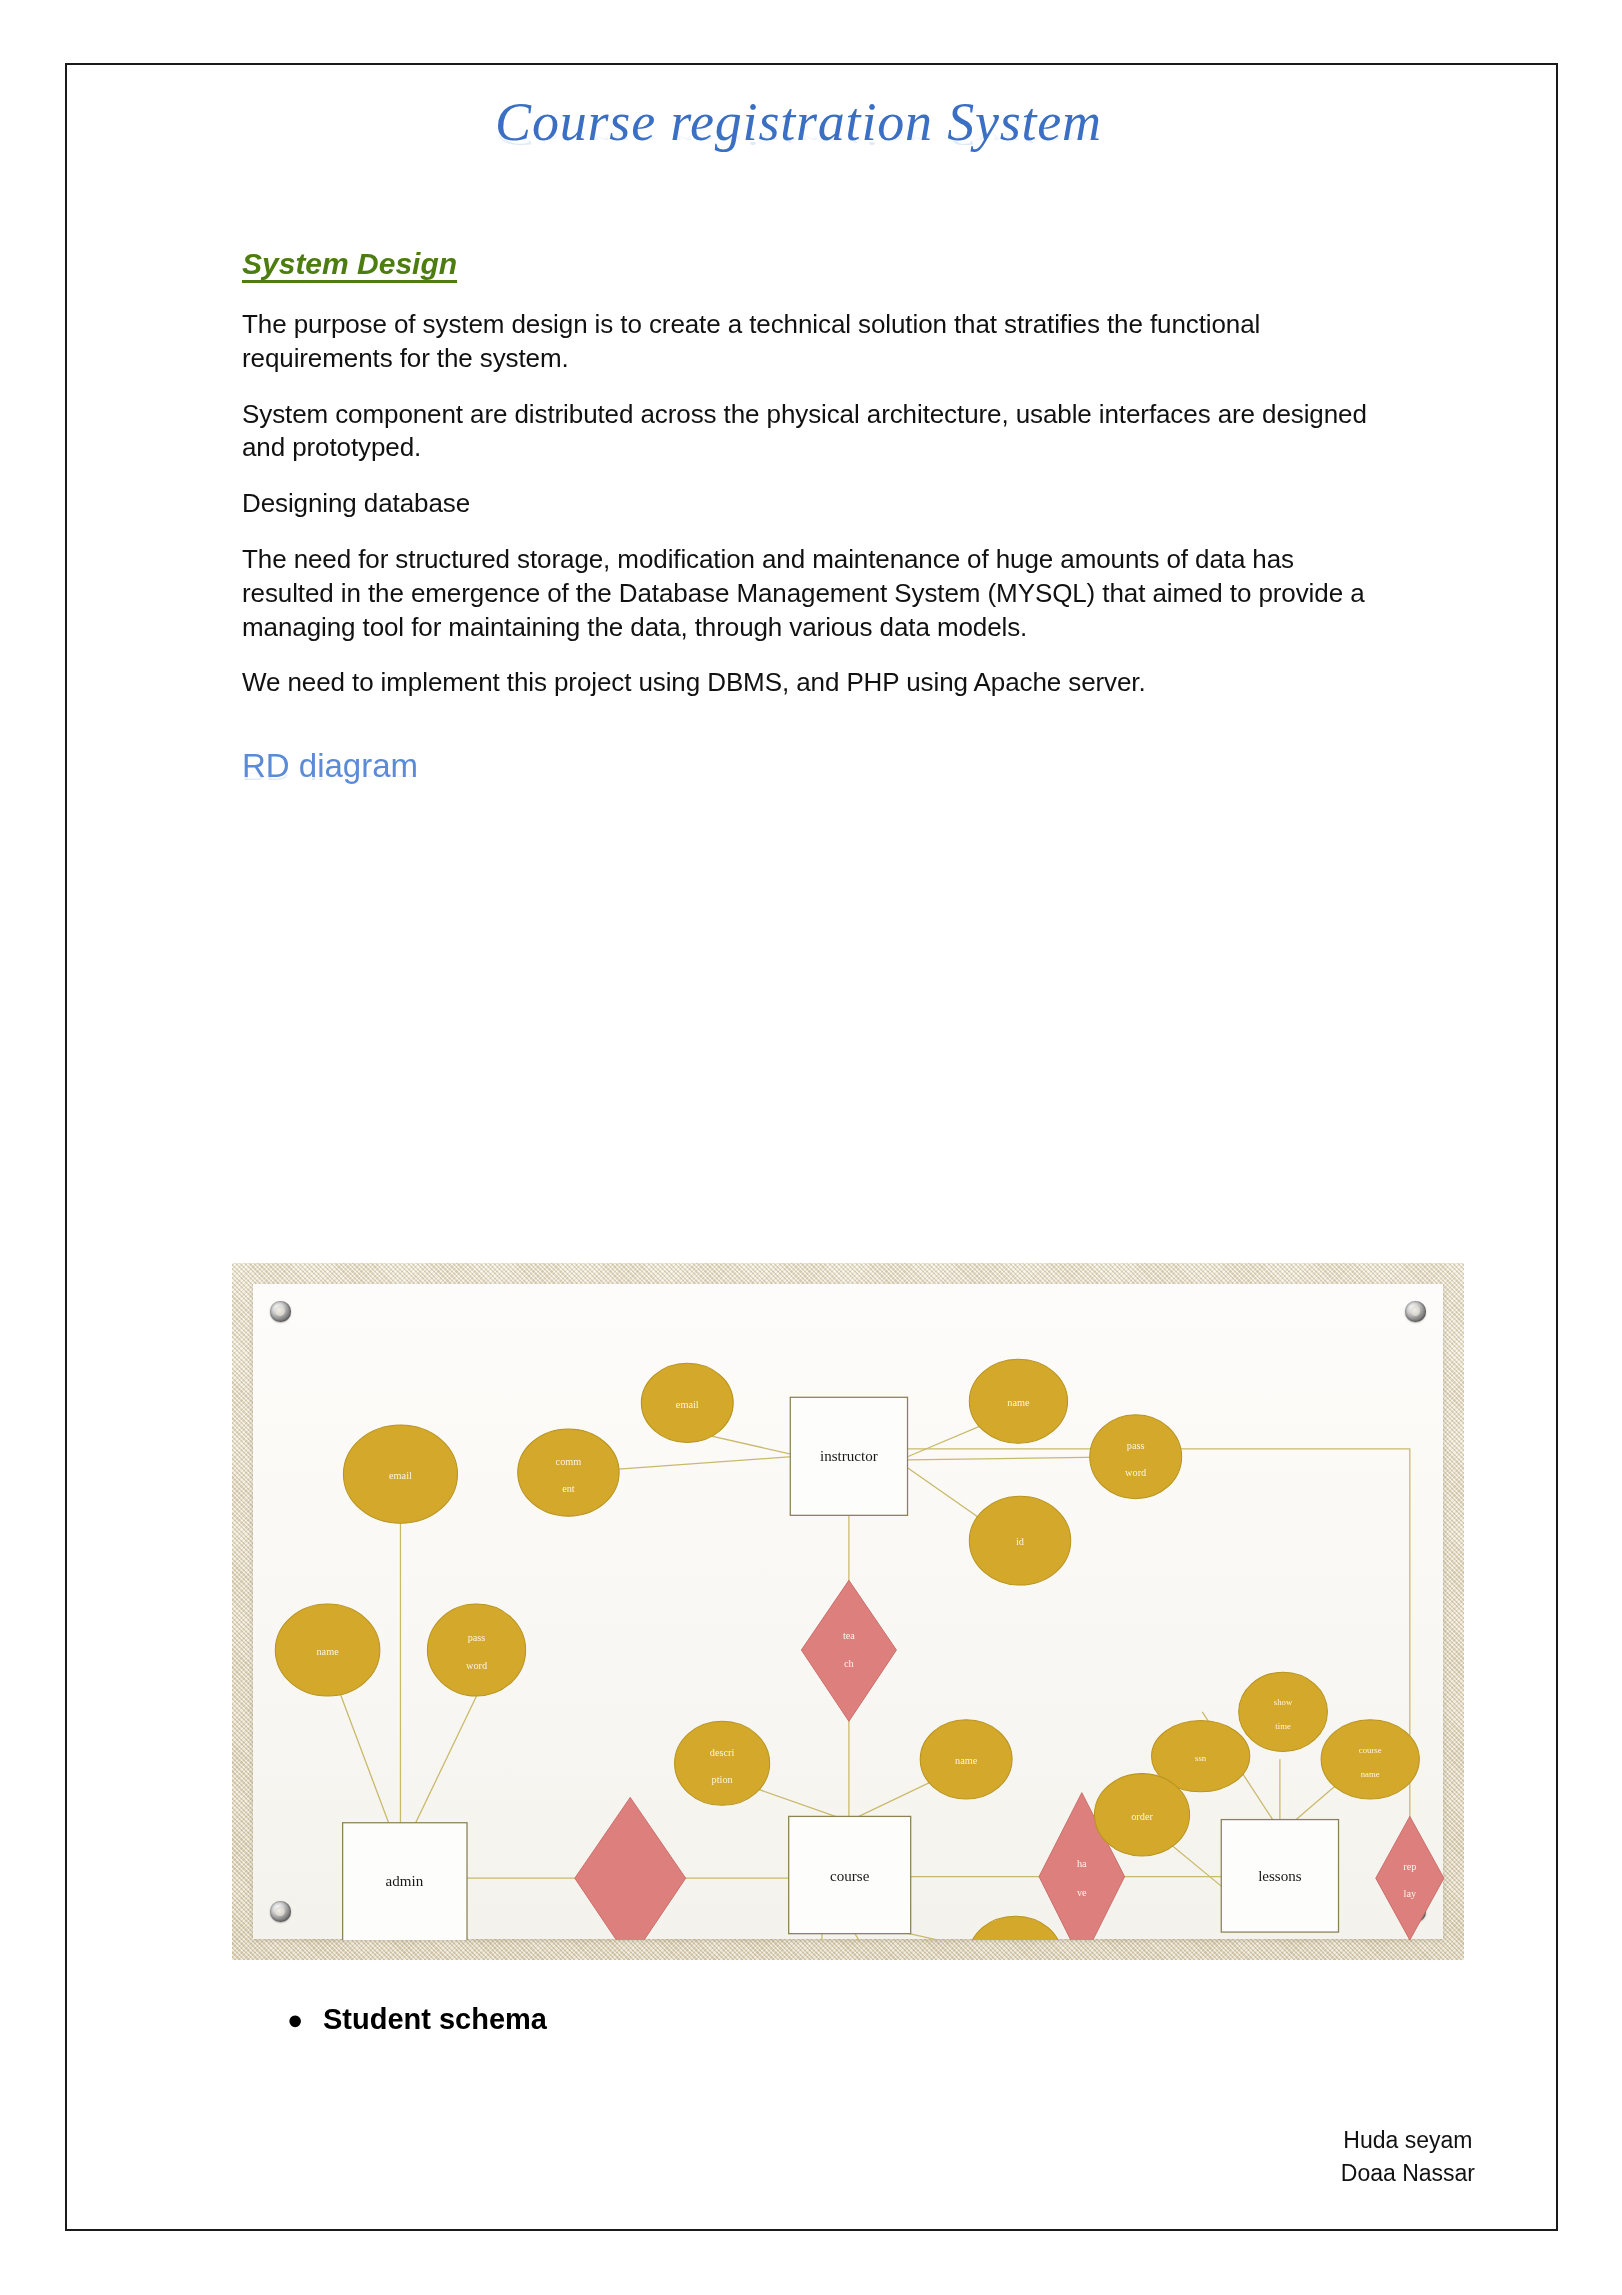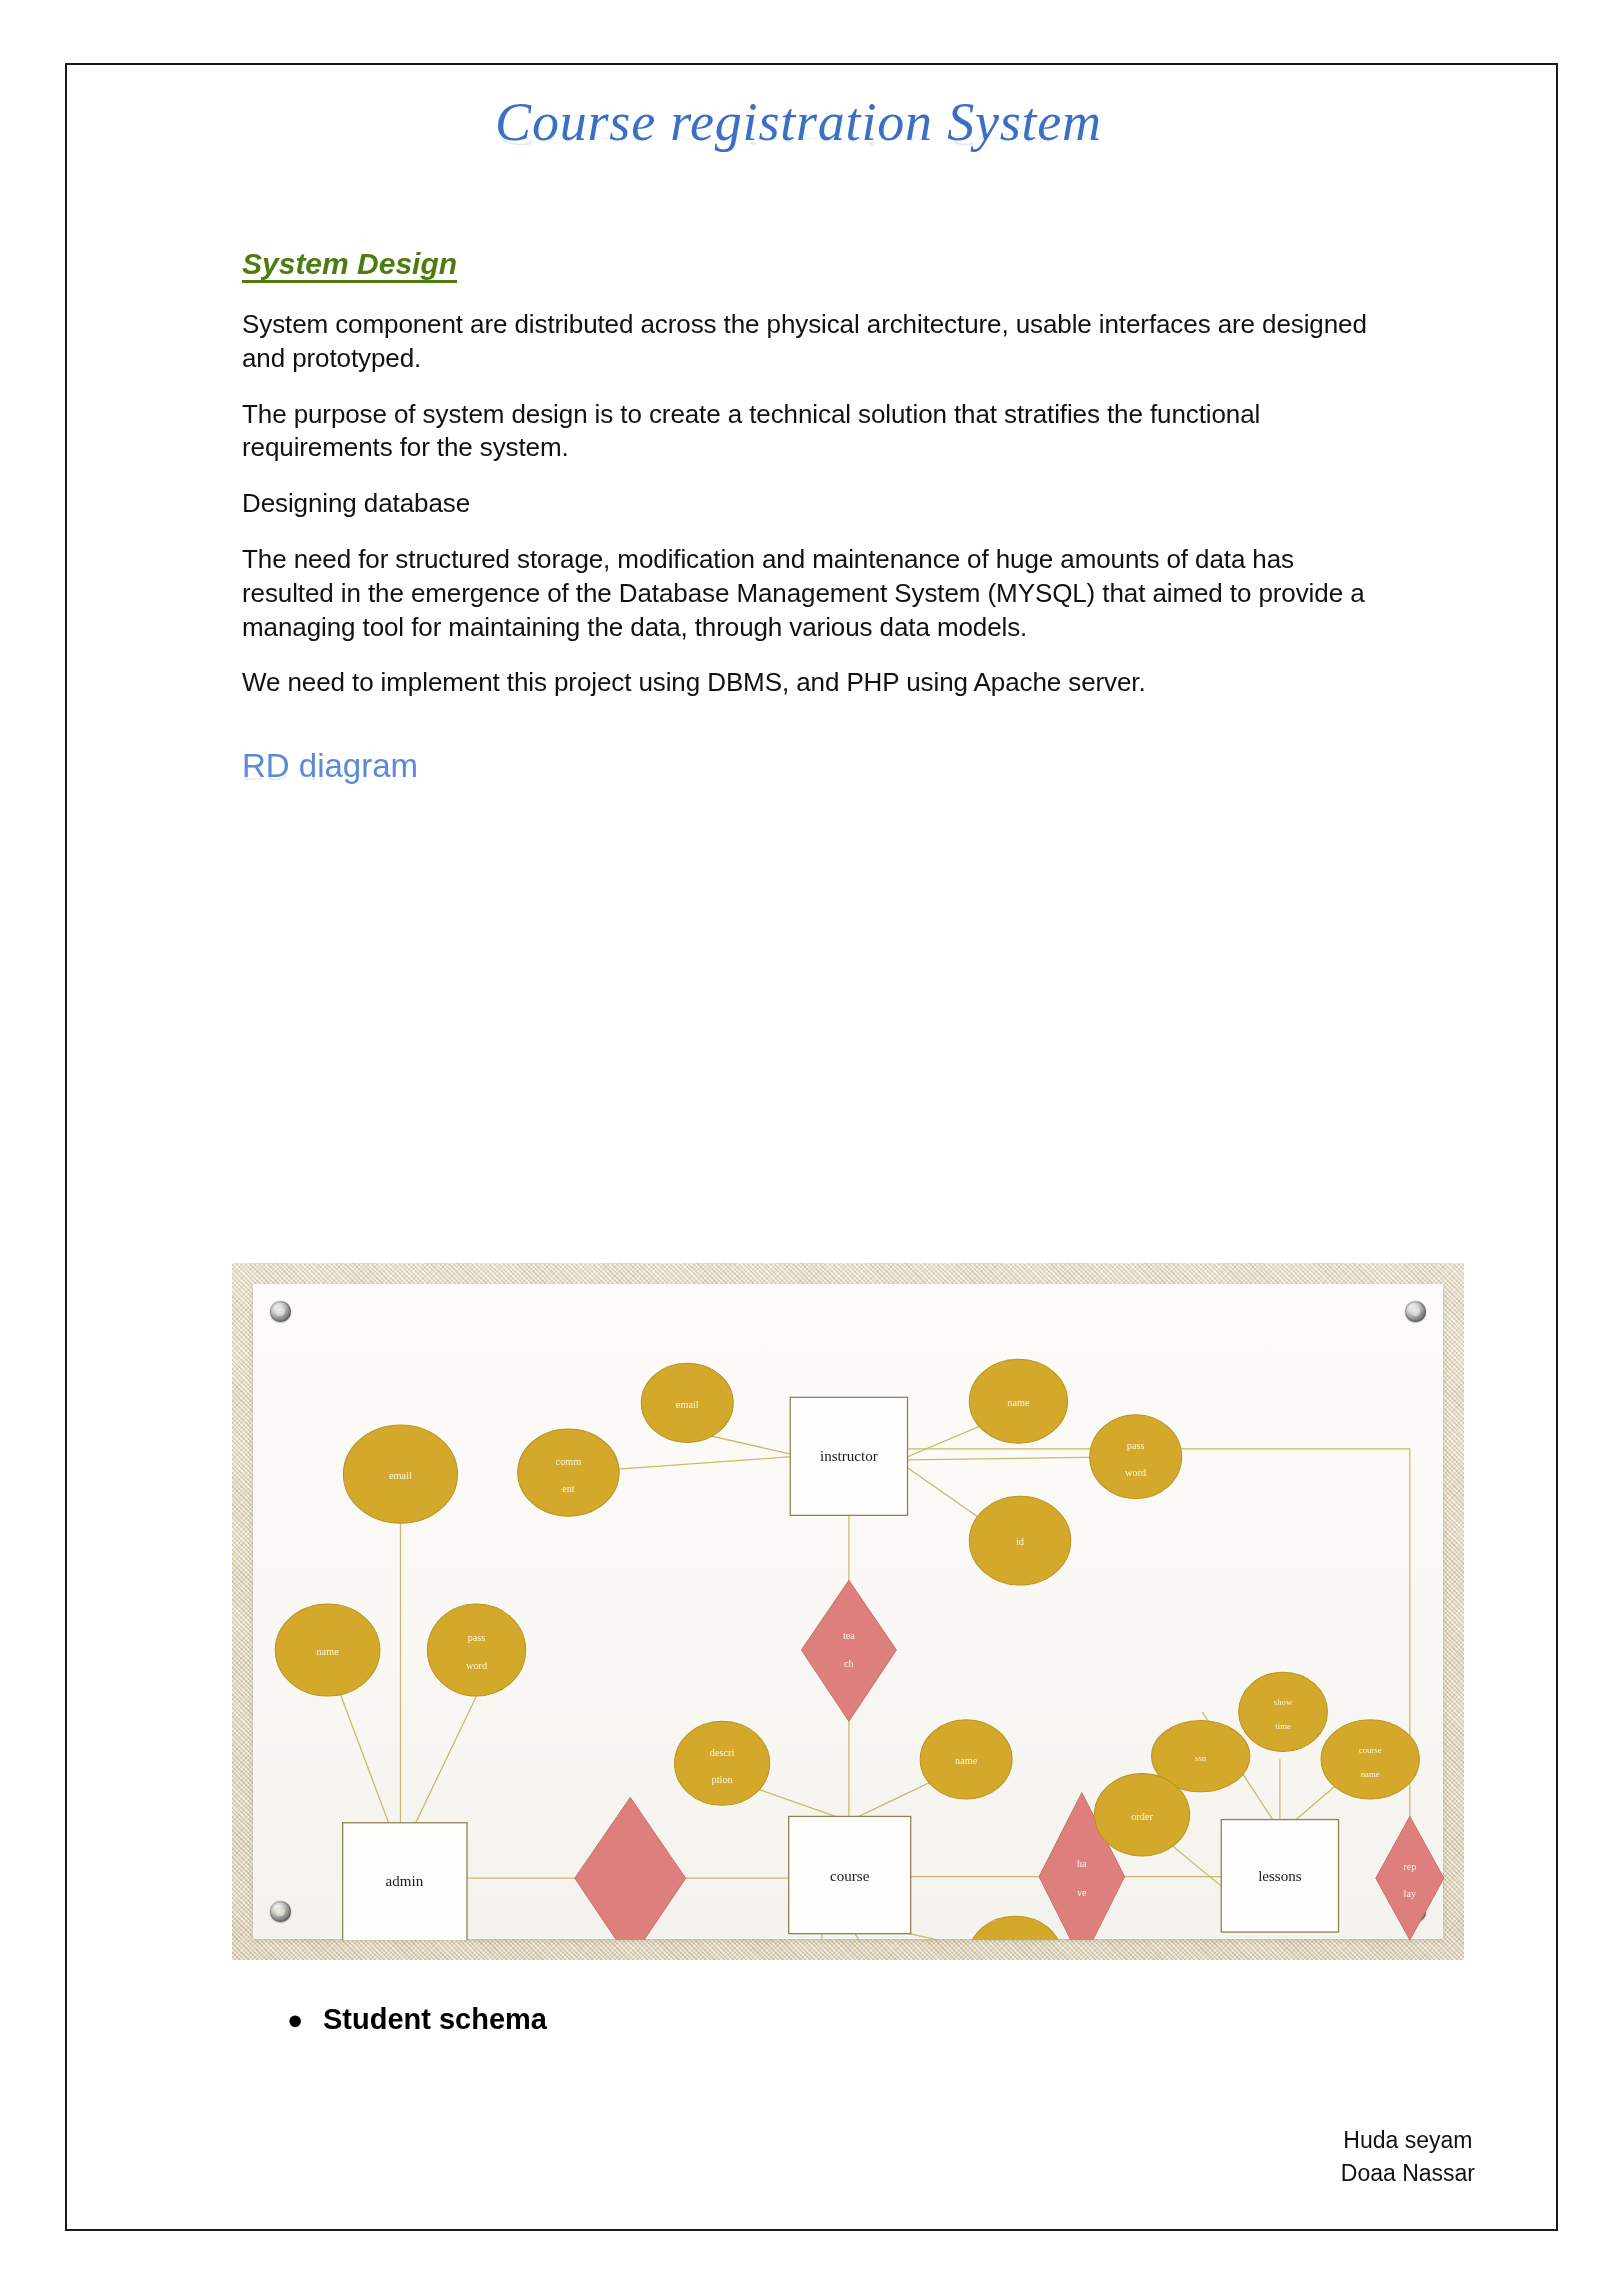--- a/index.html
+++ b/index.html
@@ -226,22 +226,22 @@
   <div id="doc-title">Course registration System</div>
   <div id="title-reflection-row">
     <div id="doc-title-reflection">Course registration System</div>
   </div>
 </div>
 
 <div id="content">
 
   <div class="section-heading">System Design</div>
 
+  <p class="body-para">The purpose of system design is to create a technical solution that stratifies the functional requirements for the system.</p>
   <p class="body-para">System component are distributed across the physical architecture, usable interfaces are designed and prototyped.</p>
-  <p class="body-para">The purpose of system design is to create a technical solution that stratifies the functional requirements for the system.</p>
   <p class="body-para">Designing database</p>
   <p class="body-para">The need for structured storage, modification and maintenance of huge amounts of data has resulted in the emergence of the Database Management System (MYSQL) that aimed to provide a managing tool for maintaining the data, through various data models.</p>
   <p class="body-para">We need to implement this project using DBMS, and PHP using Apache server.</p>
 
   <div id="rd-heading-wrap">
     <div id="rd-heading">RD diagram</div>
     <div id="rd-heading-reflection">RD diagram</div>
   </div>
 
 </div>

